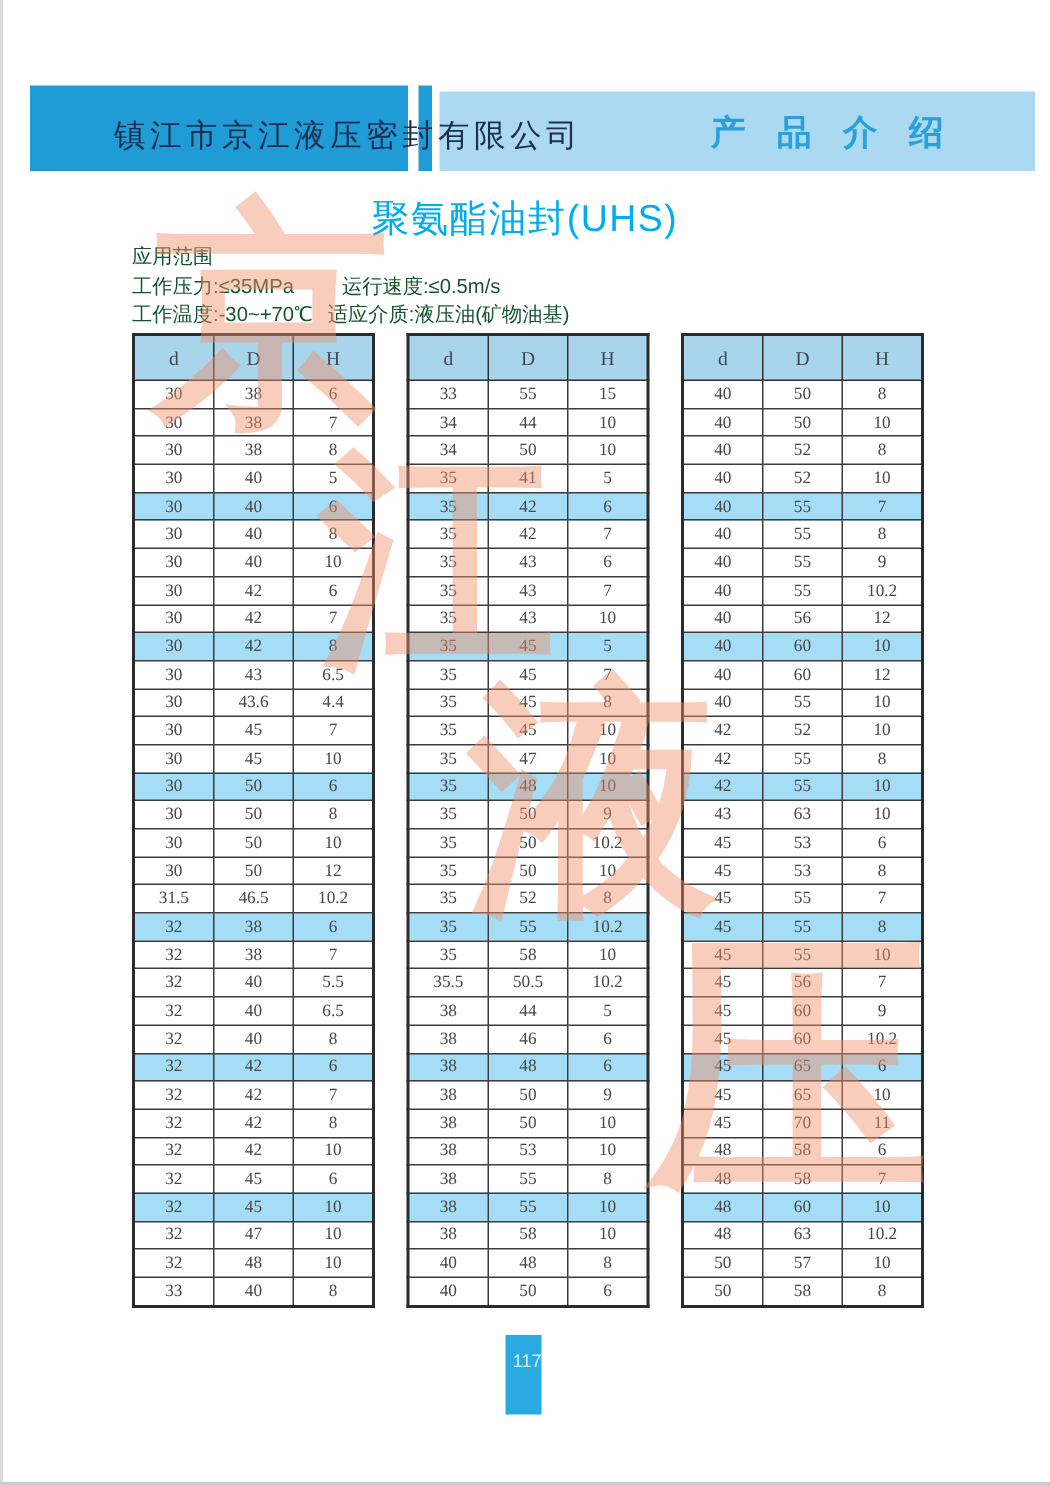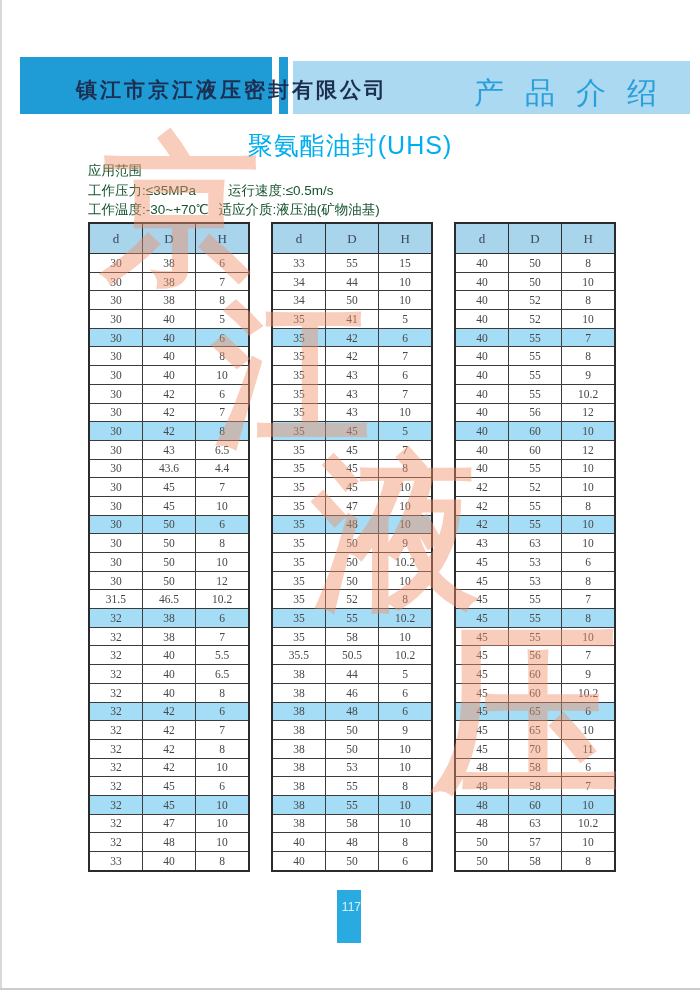--- a/index.html
+++ b/index.html
@@ -12,28 +12,28 @@
   }
   .edge-left{position:absolute;left:0;top:0;width:2px;height:990px;background:#d9d9d9;}
   .edge-bottom{position:absolute;left:0;bottom:0;width:700px;height:2px;background:#cccccc;}
 
   
   .bar-dark{position:absolute;left:20px;top:57px;width:252px;height:57px;background:var(--bar-dark,#1f9bd6);}
   .bar-stripe{position:absolute;left:279px;top:57px;width:9px;height:57px;background:var(--bar-dark,#1f9bd6);}
   .bar-light{position:absolute;left:293px;top:61px;width:397px;height:53px;background:var(--bar-light,#abd9f1);}
   .company{
     position:absolute;left:76px;top:76px;z-index:3;
-    font-family:"Liberation Serif",serif;font-weight:bold;
+    font-family:"Liberation Serif",serif;font-weight:normal;
     font-size:21px;letter-spacing:3px;color:var(--company-text,#1c2f52);
     white-space:nowrap;
   }
   .section-title{
     position:absolute;left:474px;top:73px;z-index:3;
-    font-family:"Liberation Serif",serif;font-weight:normal;
-    font-size:30px;letter-spacing:21px;color:var(--section-text,#2aa0da);
+    font-family:"Liberation Serif",serif;font-weight:bold;
+    font-size:23px;letter-spacing:21px;color:var(--section-text,#2aa0da);
     white-space:nowrap;
   }
 
   .doc-title{
     position:absolute;left:0;top:129px;width:700px;z-index:2;
     text-align:center;font-weight:normal;font-size:25px;
     color:var(--title,#00aeef);letter-spacing:1px;
   }
 
   .specs{position:absolute;left:88px;top:161px;z-index:2;font-size:13.5px;color:#14532d;line-height:19.5px;}

